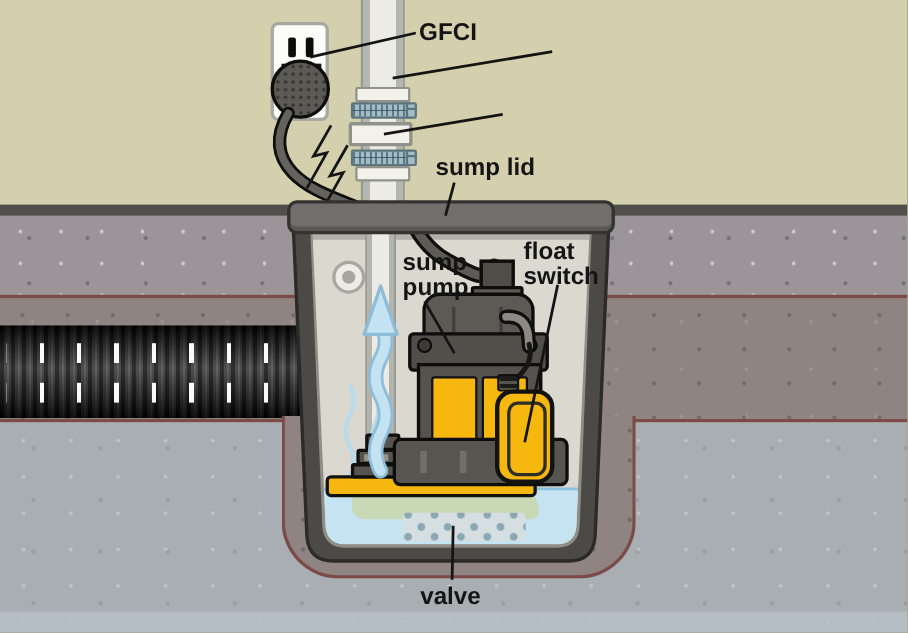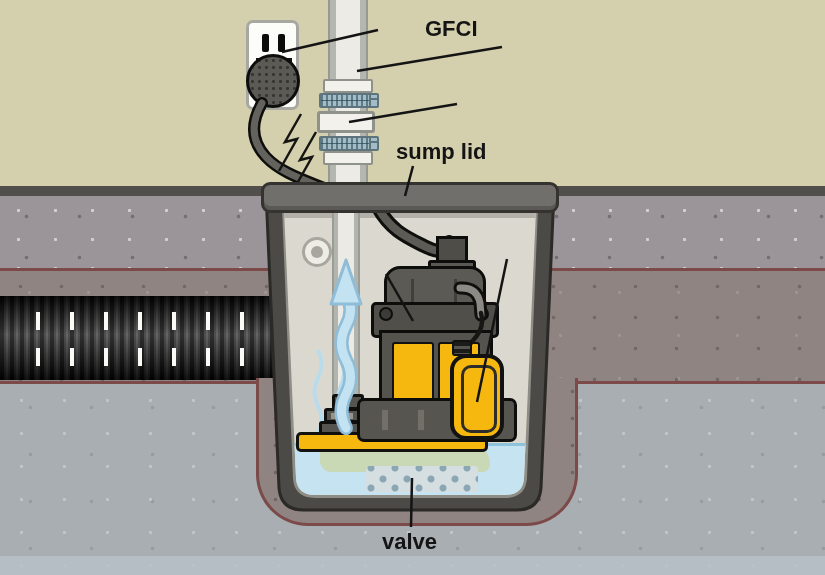--- a/index.html
+++ b/index.html
@@ -199,17 +199,19 @@
   <svg class="abs" width="825" height="575" style="left:0;top:0;pointer-events:none;">
     <line x1="378" y1="30" x2="282" y2="52" stroke="#141414" stroke-width="2.5"></line>
     <line x1="502" y1="47" x2="357" y2="71" stroke="#141414" stroke-width="2.5"></line>
     <line x1="457" y1="104" x2="349" y2="122" stroke="#141414" stroke-width="2.5"></line>
     <line x1="413" y1="166" x2="405" y2="196" stroke="#141414" stroke-width="2.5"></line>
     <line x1="386" y1="274" x2="413" y2="321" stroke="#141414" stroke-width="2.5"></line>
     <line x1="507" y1="259" x2="477" y2="402" stroke="#141414" stroke-width="2.5"></line>
     <line x1="411" y1="527" x2="412" y2="478" stroke="#141414" stroke-width="2.5"></line>
   </svg>
 
-  <div class="label nowrap" style="left:381px;top:17px;margin-left:44px;">GFCI</div>
+  <div class="label nowrap" style="left:381px;top:17px;">GFCI</div>
   <div class="label nowrap" style="left:396px;top:140px;">sump lid</div>
+  <div class="label" style="left:366px;top:226px;width:72px;">sump pump</div>
+  <div class="label" style="left:476px;top:216px;width:82px;">float switch</div>
   <div class="label nowrap" style="left:382px;top:530px;">valve</div>
 
 </div>
 
 </body></html>

